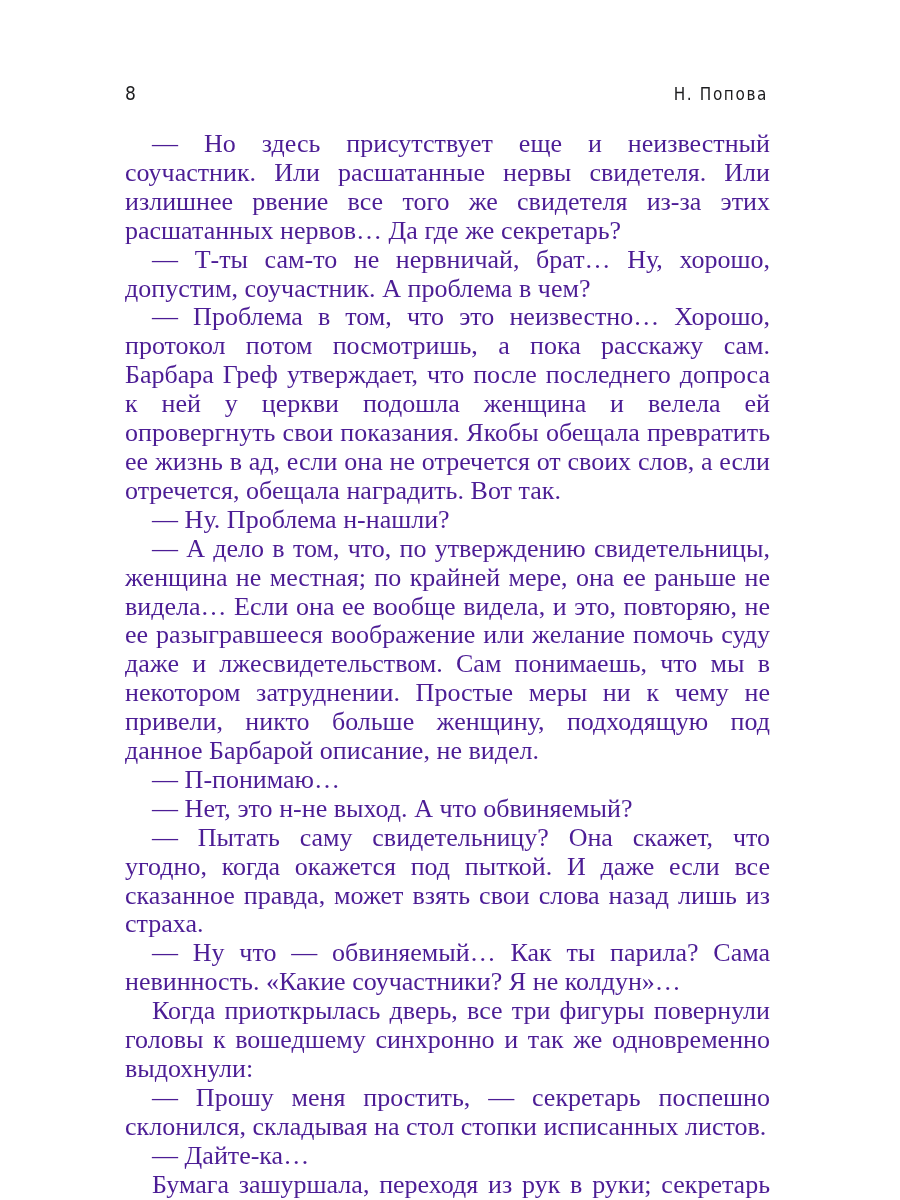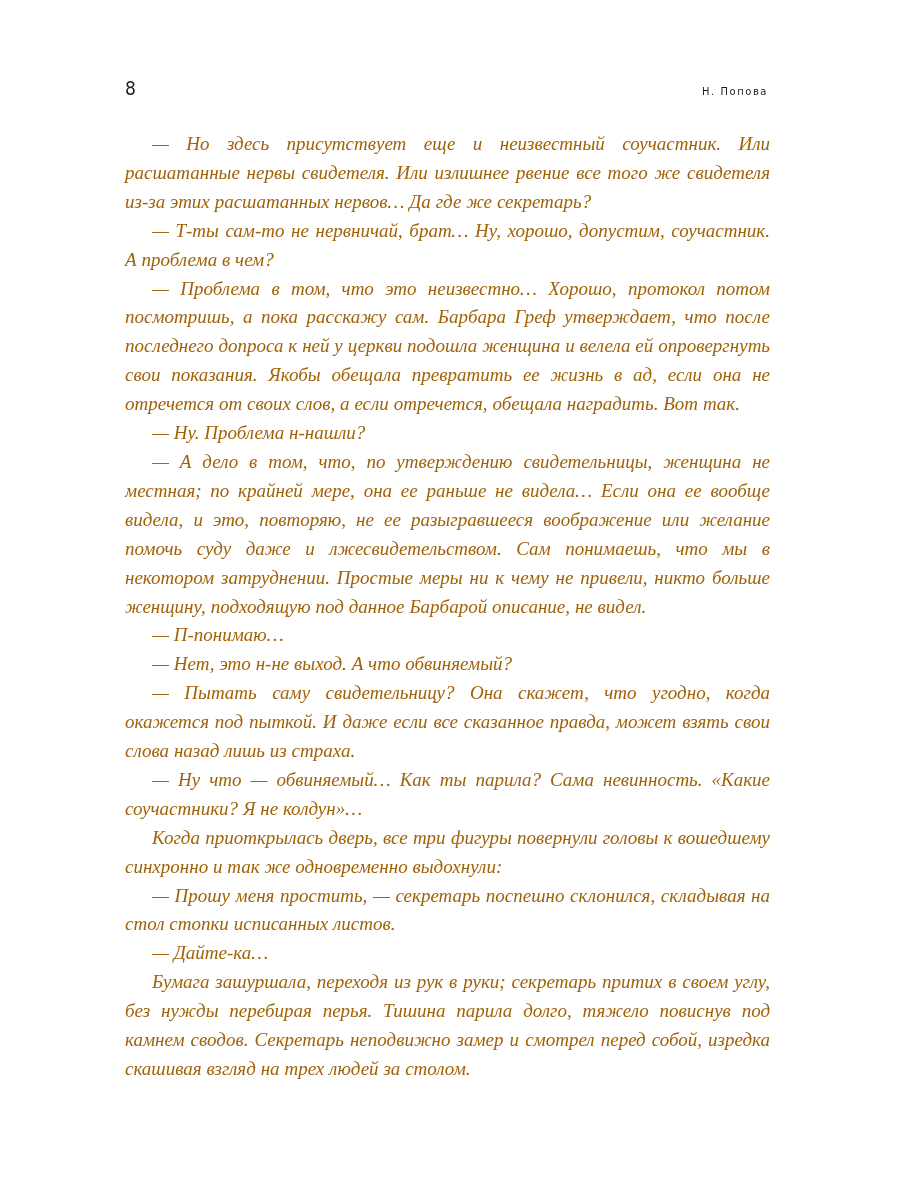--- a/index.html
+++ b/index.html
@@ -38,46 +38,45 @@
     font-size: 19px;
     line-height: 1;
     white-space: nowrap;
   }
 
   .folio {
     letter-spacing: 0.5px;
   }
 
   .head-title {
-    font-size: 11px;
+    font-size: 17px;
     letter-spacing: 1.6px;
     margin-top: 8px;
   }
 
   
   .textblock {
     position: absolute;
     top: 130px;
     left: 125px;
     width: 645px;
   }
 
   .textblock p {
     margin: 0;
     font-family: "Liberation Serif", "DejaVu Serif", serif;
-    font-size: 19px;
+    font-size: 26px;
     line-height: 28.9px;
-    color: #a16207;
+    color: #4c1d95;
     text-align: justify;
     text-justify: inter-word;
     text-indent: 27px;
     hyphens: manual;
     -webkit-hyphens: manual;
     word-spacing: 0.1px;
-    font-style: italic;
   }
 
   
   .textblock p:last-child {
     margin-bottom: 8px;
   }
 </style>
 </head>
 <body>
 

